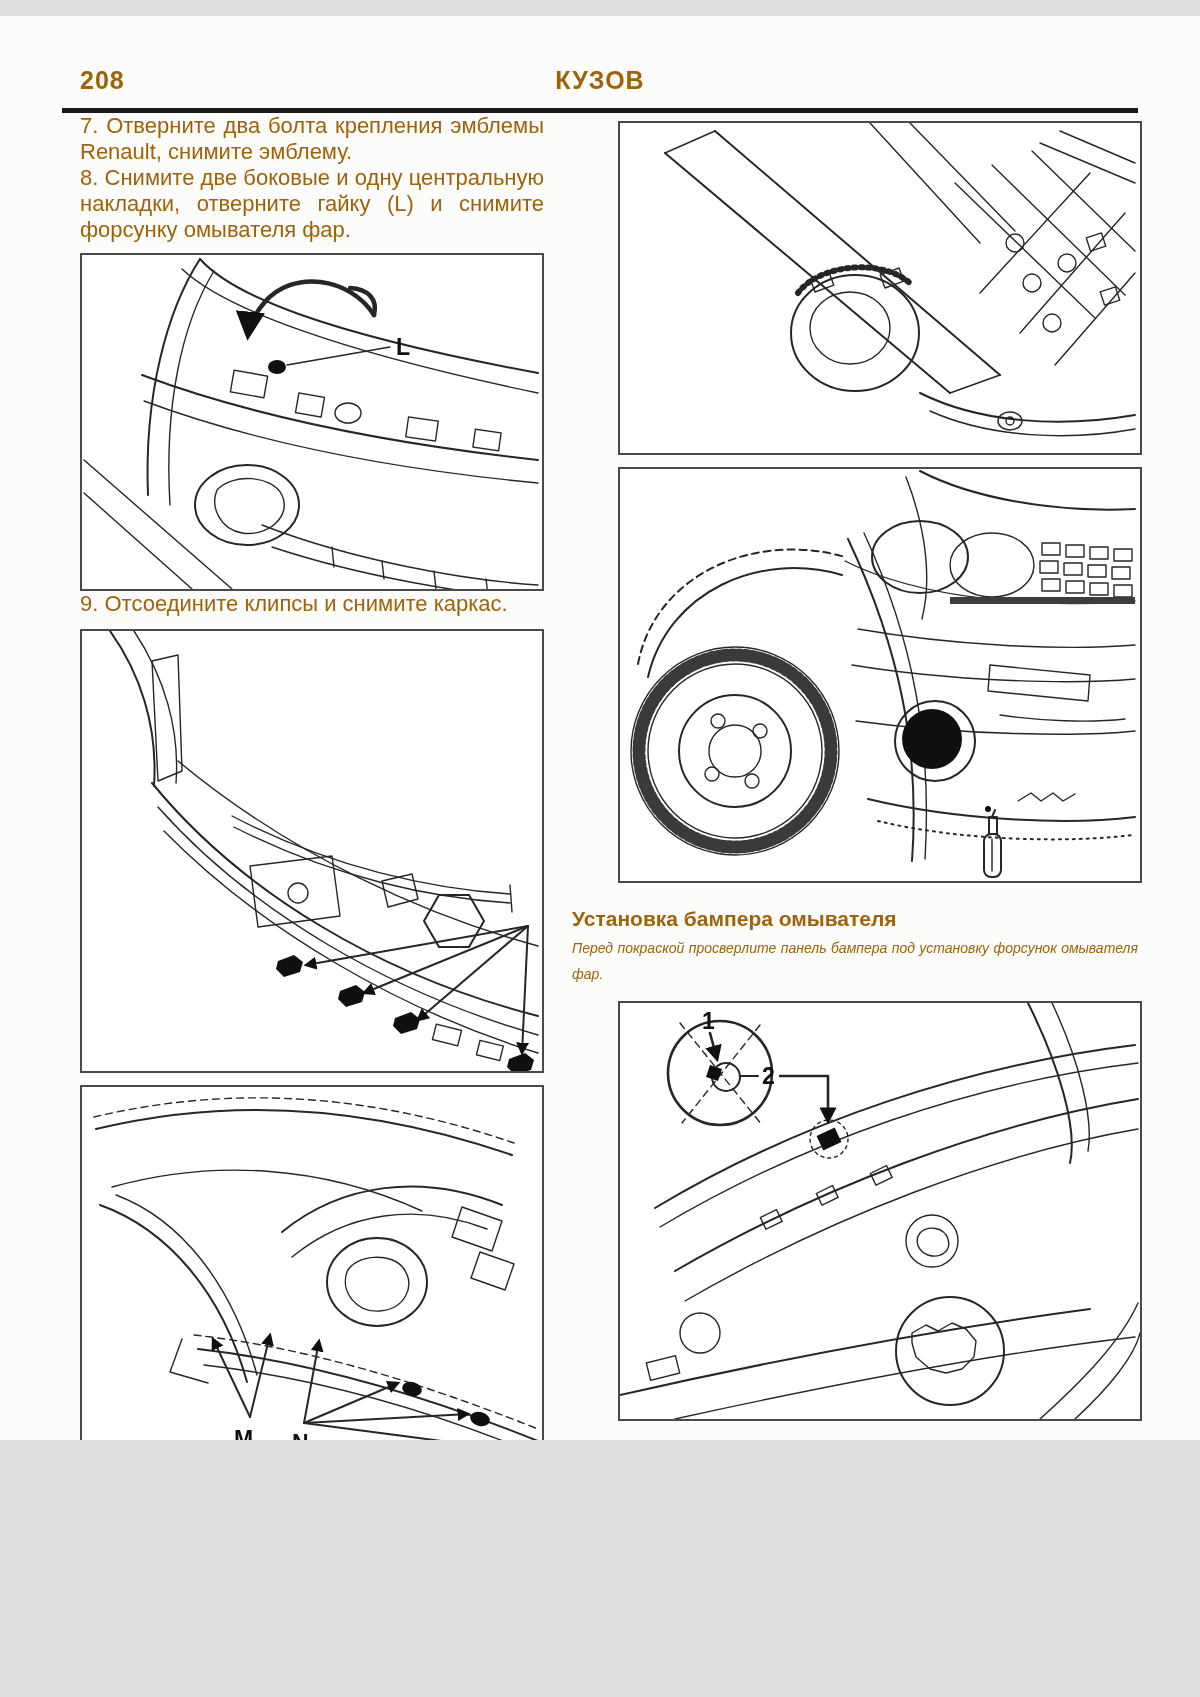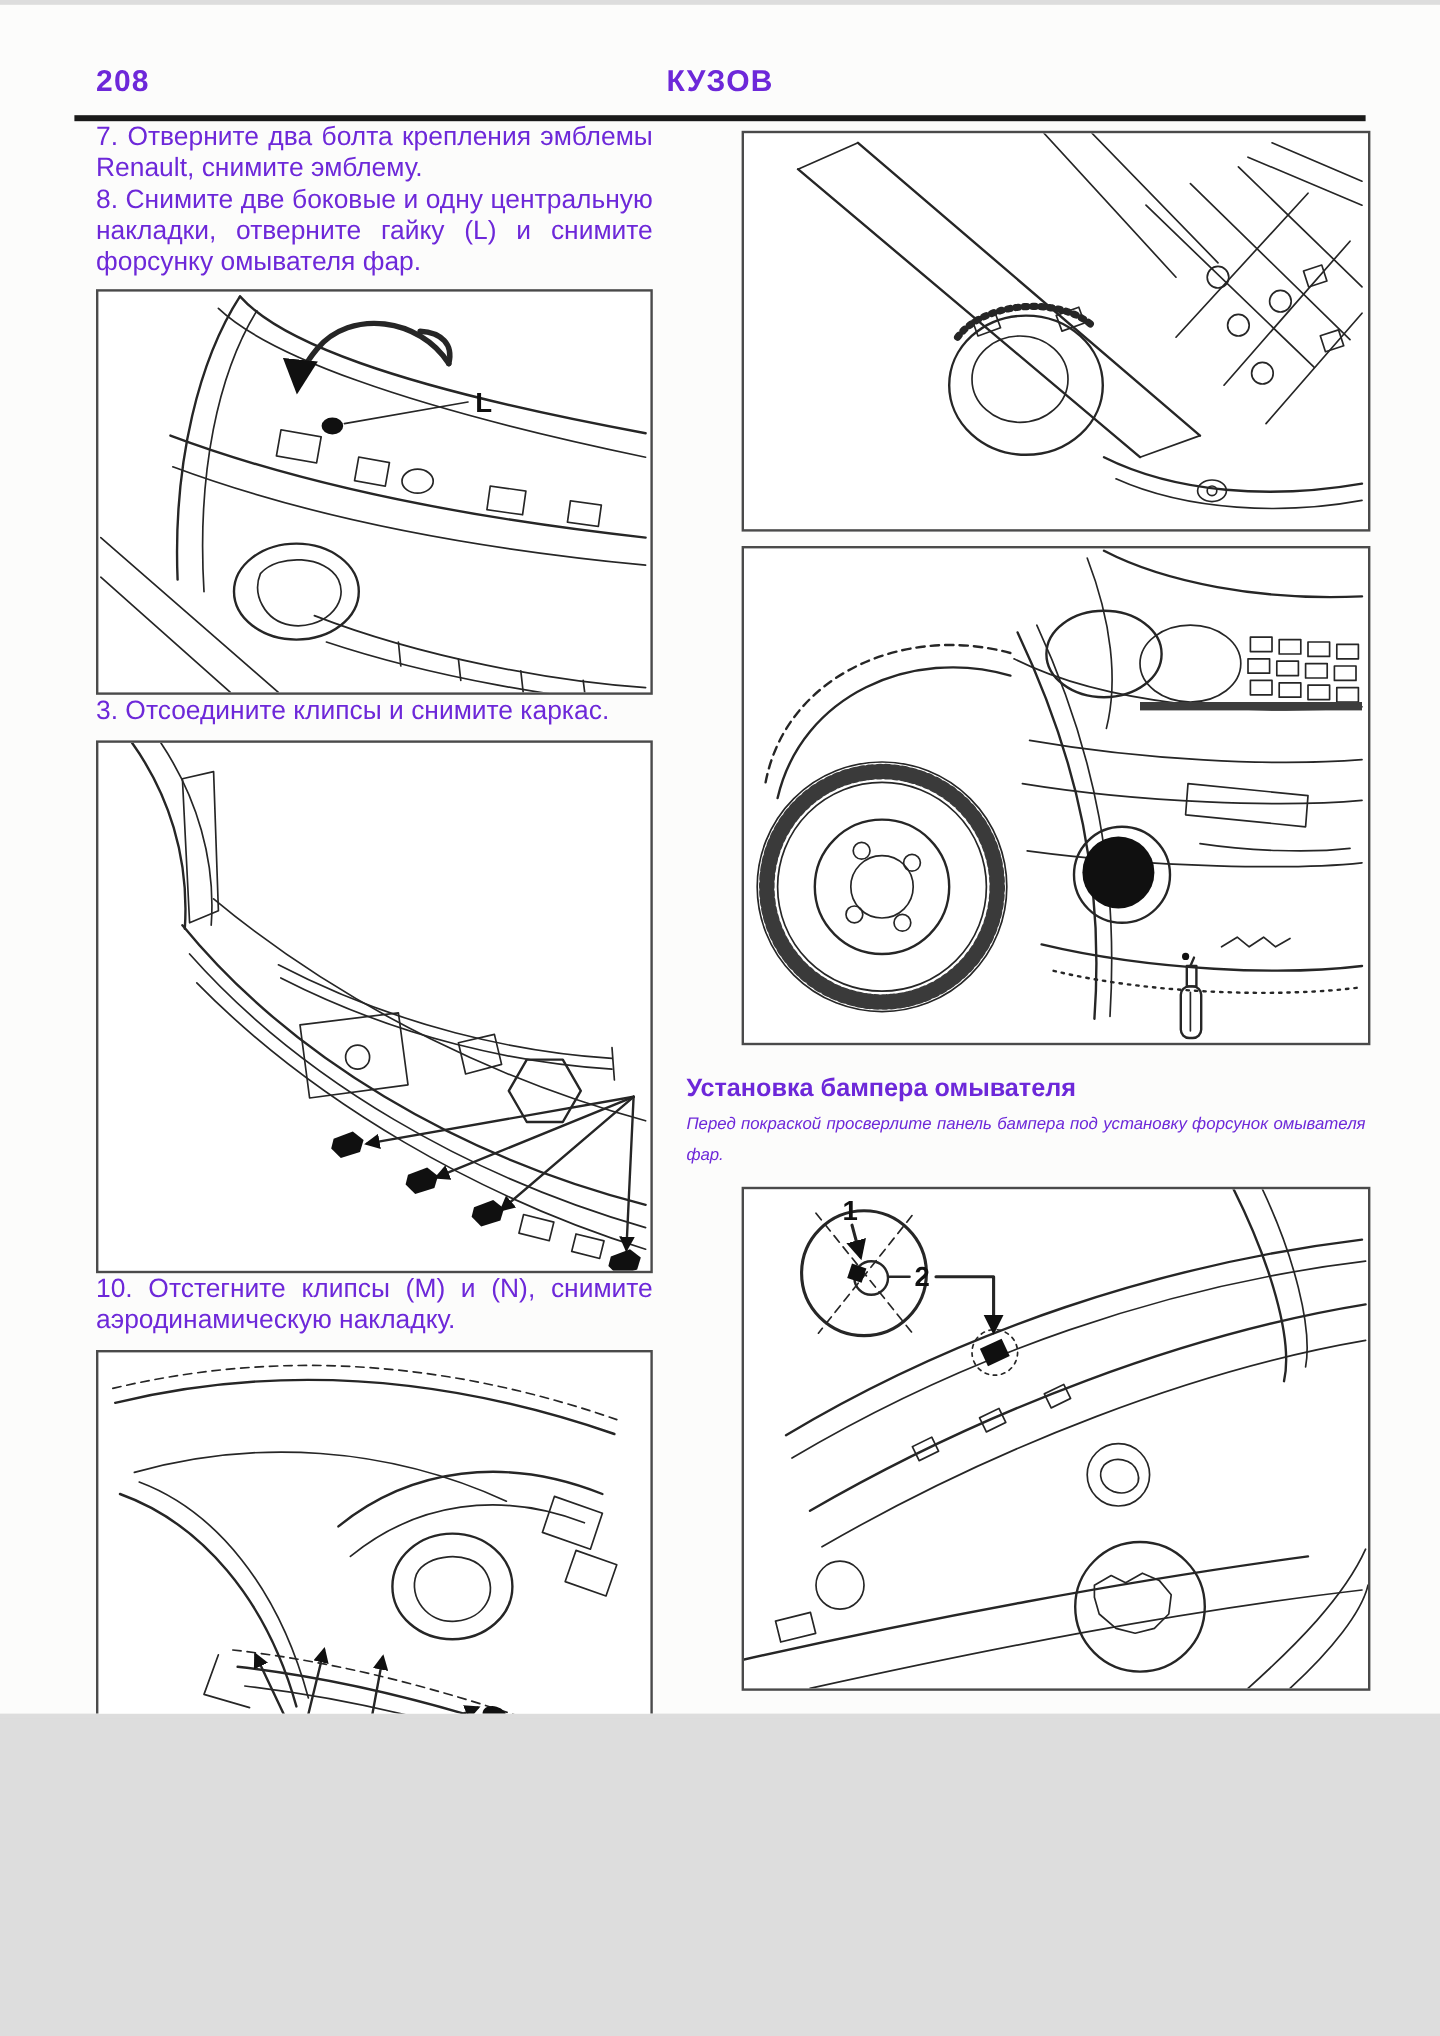--- a/index.html
+++ b/index.html
@@ -1,19 +1,19 @@
 <!DOCTYPE html>
 <html><head>
 <meta charset="utf-8">
 <style>
   html,body { margin:0; padding:0; background:#ddd; }
   .page {
-    position:relative; width:1200px; height:1424px; margin:4px auto;
+    position:relative; width:1200px; height:1424px; margin:16px auto;
     background:#fcfcfb; box-sizing:border-box; padding:50px 62px 0;
-    font-family:"Liberation Sans", sans-serif; color:#6d28d9;
+    font-family:"Liberation Sans", sans-serif; color:#a16207;
     overflow:hidden;
   }
   header { position:relative; height:40px; padding-left:18px; }
   .page-number { font-size:25px; font-weight:bold; letter-spacing:1px; }
   .page-title {
     position:absolute; left:50%; top:0; transform:translateX(-50%);
     margin:0; font-size:25px; font-weight:bold; letter-spacing:1px;
   }
   .rule { height:5px; background:#1a1a1a; border:none; margin:2px 0 0; }
   .columns { display:flex; padding-left:18px; }
@@ -90,21 +90,21 @@
           <path class="ln thin" d="M2,205 L150,334"></path>
           <path class="ln thin" d="M2,238 L110,334"></path>
           <path class="ln thick" d="M292,60 C296,44 286,34 268,33"></path>
           <path class="ln thick" d="M292,60 C268,22 210,14 182,48 C172,60 167,70 166,80" marker-end="url(#a1)"></path>
           <ellipse class="blob" cx="195" cy="112" rx="9" ry="7"></ellipse>
           <line class="ln thin" x1="308" y1="92" x2="205" y2="110"></line>
           <text class="lbl" x="314" y="100">L</text>
         </svg>
       </figure>
 
-      <p class="step mt16">3. Отсоедините клипсы и снимите каркас.</p>
+      <p class="step mt16">9. Отсоедините клипсы и снимите каркас.</p>
 
       <figure class="fig2">
         <svg viewBox="0 0 460 440">
           <defs>
             <marker id="a2" viewBox="0 0 10 10" refX="8" refY="5" markerWidth="6.5" markerHeight="6.5" orient="auto-start-reverse">
               <path d="M0,0 L10,5 L0,10 z" fill="#101010"></path>
             </marker>
           </defs>
           <path class="ln" d="M28,0 C58,42 76,95 72,155"></path>
           <path class="ln thin" d="M52,0 C82,45 98,98 94,152"></path>
@@ -126,21 +126,20 @@
           <path class="blob" d="M258,360 l16,-6 l9,7 l-3,10 l-16,5 l-8,-8 z"></path>
           <path class="blob" d="M313,387 l16,-6 l9,7 l-3,10 l-16,5 l-8,-8 z"></path>
           <path class="blob" d="M427,428 l16,-6 l9,7 l-3,10 l-16,5 l-8,-8 z"></path>
           <line class="ln" x1="446" y1="295" x2="224" y2="334" marker-end="url(#a2)"></line>
           <line class="ln" x1="446" y1="295" x2="282" y2="362" marker-end="url(#a2)"></line>
           <line class="ln" x1="446" y1="295" x2="336" y2="389" marker-end="url(#a2)"></line>
           <line class="ln" x1="446" y1="295" x2="440" y2="422" marker-end="url(#a2)"></line>
         </svg>
       </figure>
 
-      <p class="step mt30">10. Отстегните клипсы (М) и (N), снимите аэродинамическую накладку.</p>
 
       <figure class="fig3">
         <svg viewBox="0 0 460 385">
           <defs>
             <marker id="a3" viewBox="0 0 10 10" refX="8" refY="5" markerWidth="6.5" markerHeight="6.5" orient="auto-start-reverse">
               <path d="M0,0 L10,5 L0,10 z" fill="#101010"></path>
             </marker>
           </defs>
           <path class="ln thin dash" d="M12,30 C130,2 270,0 432,56"></path>
           <path class="ln" d="M14,42 C130,14 268,12 430,68"></path>

